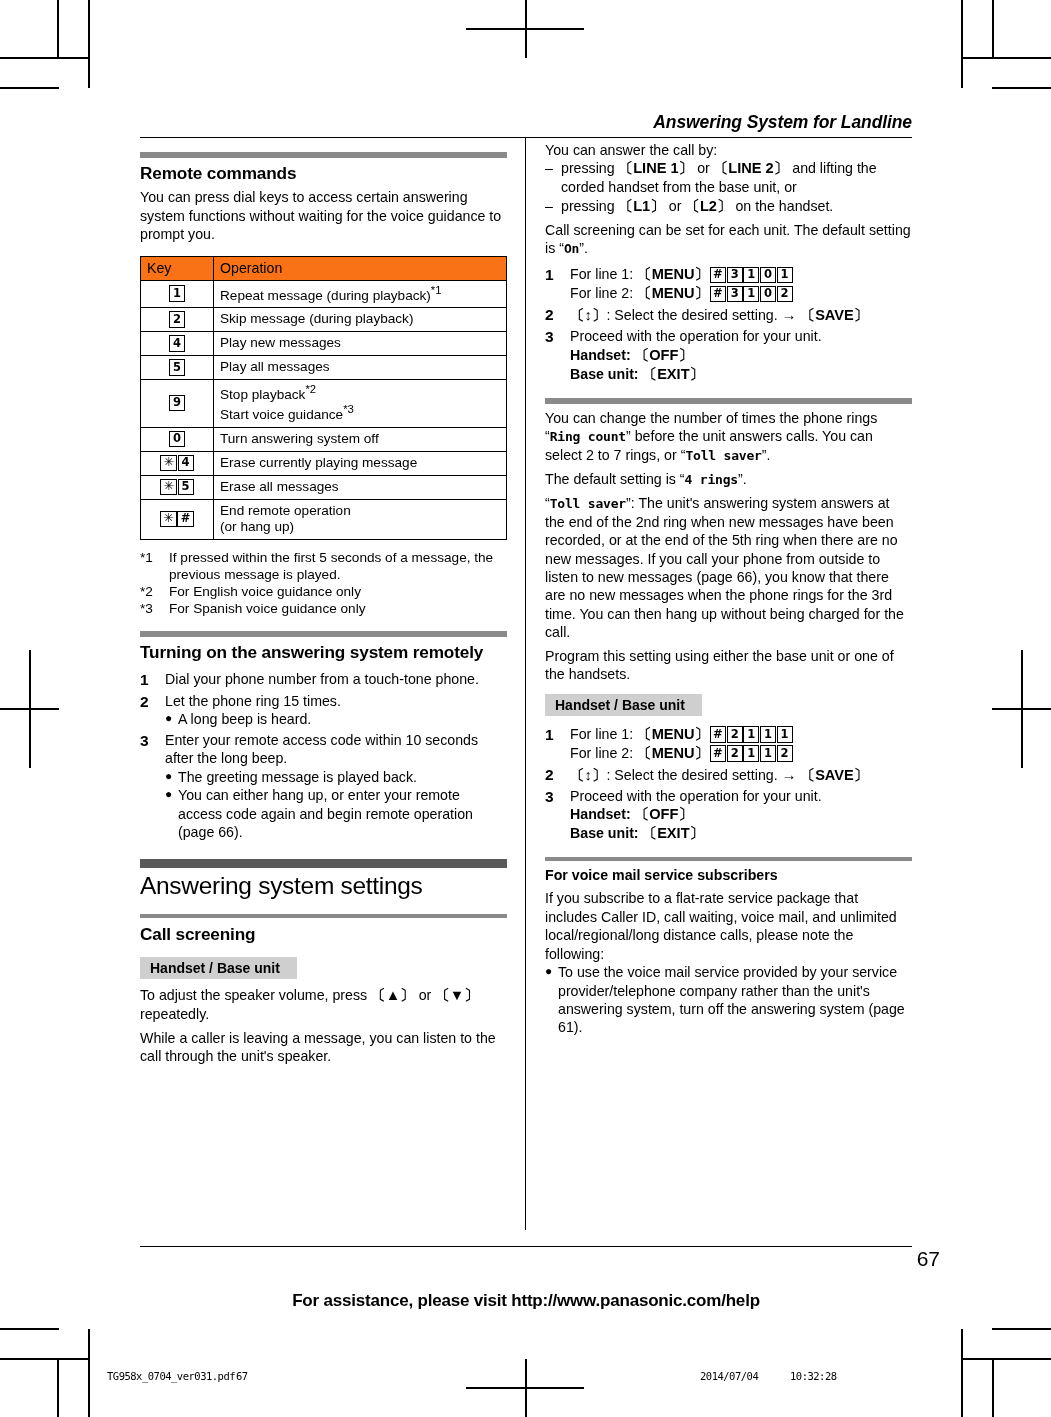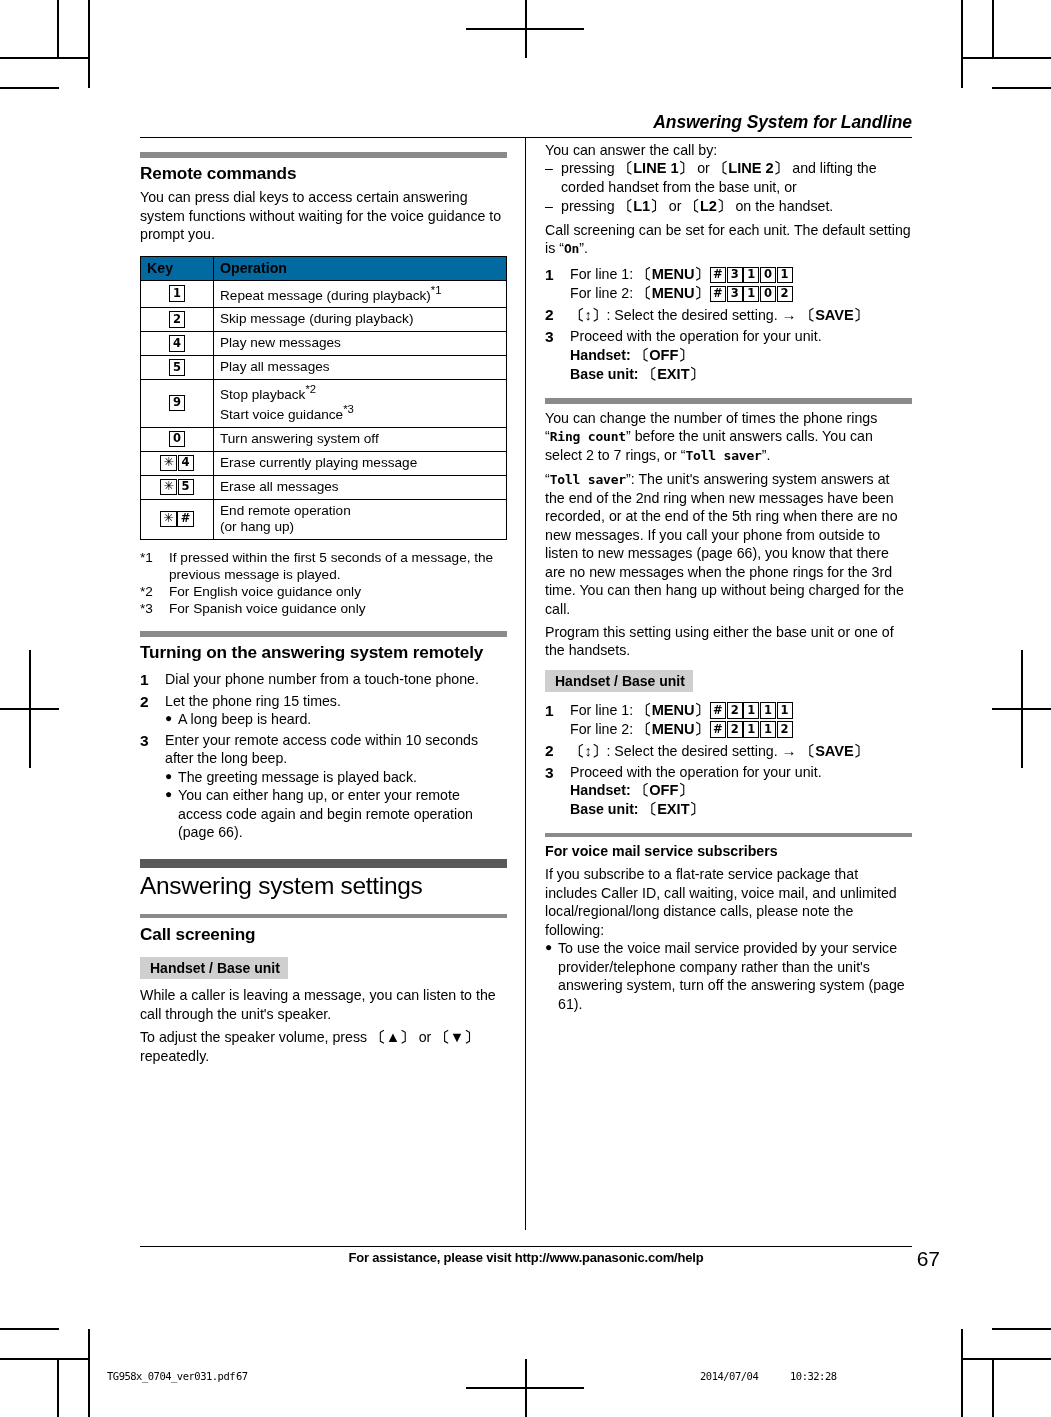--- a/index.html
+++ b/index.html
@@ -143,22 +143,22 @@
     font-size: 13.6px;
   }
   table.keytable th, table.keytable td {
     border: 1.2px solid #000;
     padding: 3px 6px;
     text-align: left;
     vertical-align: middle;
     line-height: 1.22;
   }
   table.keytable th {
-    background: #0369a1;
-    font-weight: bold;
+    background: #f97316;
+    font-weight: normal;
     font-size: 14.2px;
   }
   table.keytable td.keycell {
     width: 60px;
     text-align: center;
     white-space: nowrap;
   }
 
   
   .fnlist { margin-top: 9px; }
@@ -210,44 +210,45 @@
   }
   .dash .mk { width: 16px; flex: 0 0 16px; }
   .dash .txt { flex: 1; }
 
   
   .unit-tag {
     display: inline-block;
     background: #cfcfcf;
     font-weight: bold;
     font-size: 14px;
-    padding: 3px 8px 3px 10px;
+    padding: 3px 17px 3px 10px;
     margin-top: 10px;
     margin-bottom: 2px;
   }
 
   
   .footer {
     position: absolute;
     left: 140px;
     top: 1246px;
     width: 772px;
   }
   .footer-rule { border-top: 1.5px solid #000; }
   .footer-row {
     display: flex;
     align-items: flex-start;
     justify-content: center;
     position: relative;
     padding-top: 3px;
   }
   .footer-text {
-    font-size: 13px;
+    font-size: 17px;
     font-weight: bold;
     letter-spacing: -0.2px;
+    margin-top: 41px;
   }
   .page-no {
     position: absolute;
     right: -28px;
     top: 0px;
     font-size: 21px;
   }
 
   
   .pdfstrip {
@@ -405,22 +406,22 @@
         </div>
 
       <div class="bar-chapter"></div>
       <h1 class="chapter">Answering system settings</h1>
 
       <div class="bar-thin"></div>
       <h2 class="section">Call screening</h2>
 
       <div><span class="unit-tag">Handset / Base unit</span></div>
 
+      <p class="body tight"><span>To adjust the speaker volume, press </span><span class="brk">〔▲〕</span><span> or </span><span class="brk">〔▼〕</span><span> repeatedly.</span></p>
       <p class="body tight">While a caller is leaving a message, you can listen to the call through the unit's speaker.</p>
-      <p class="body tight"><span>To adjust the speaker volume, press </span><span class="brk">〔▲〕</span><span> or </span><span class="brk">〔▼〕</span><span> repeatedly.</span></p>
 
     </div>
 
     <div class="col col-right">
 
       <p class="body" style="margin-top:3px;">You can answer the call by:</p>
       <div id="answer-dash-list">
           <div class="dash">
             <span class="mk">–</span>
             <span class="txt">pressing <span class="brk">〔LINE 1〕</span> or <span class="brk">〔LINE 2〕</span> and lifting the corded handset from the base unit, or</span>
@@ -445,20 +446,21 @@
           <div class="step">
             <span class="num">3</span>
             <span class="txt">Proceed with the operation for your unit.<br><b>Handset: <span class="brk">〔OFF〕</span></b><br><b>Base unit: <span class="brk">〔EXIT〕</span></b></span>
           </div>
         </div>
 
       <div class="bar-section"></div>
 
       <p class="body"><span>You can change the number of times the phone rings </span><span>“</span><span class="mono">Ring count</span><span>”</span><span> before the unit answers calls. You can select 2 to 7 rings, or </span><span>“</span><span class="mono">Toll saver</span><span>”</span><span>.</span></p>
 
+      <p class="body tight"><span>The default setting is </span><span>“</span><span class="mono">4 rings</span><span>”</span><span>.</span></p>
 
       <p class="body tight"><span>“</span><span class="mono">Toll saver</span><span>”</span><span>: The unit's answering system answers at the end of the 2nd ring when new messages have been recorded, or at the end of the 5th ring when there are no new messages. If you call your phone from outside to listen to new messages (page 66), you know that there are no new messages when the phone rings for the 3rd time. You can then hang up without being charged for the call.</span></p>
 
       <p class="body tight">Program this setting using either the base unit or one of the handsets.</p>
 
       <div><span class="unit-tag">Handset / Base unit</span></div>
 
       <div class="steps" id="rc-steps">
           <div class="step">
             <span class="num">1</span>

